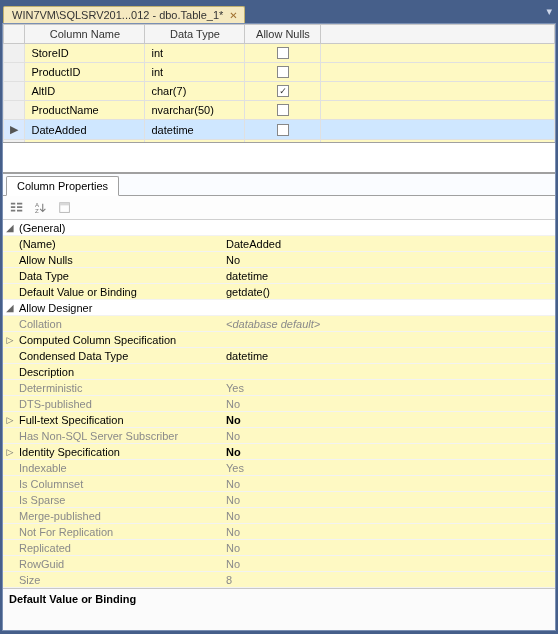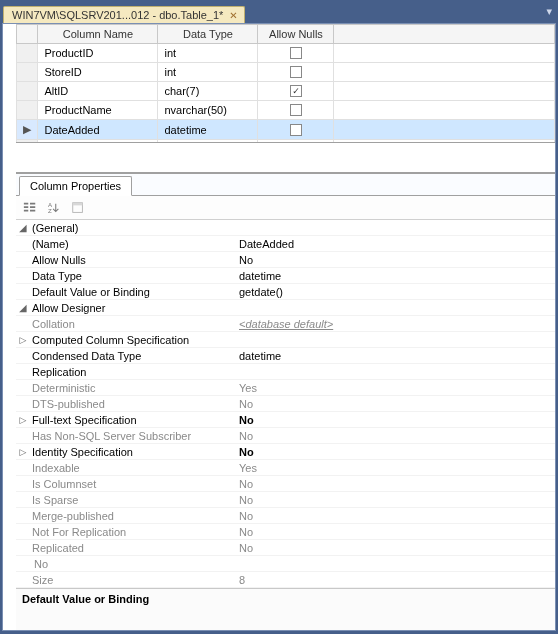--- a/index.html
+++ b/index.html
@@ -42,26 +42,25 @@
     cursor: pointer;
   }
   .pin {
     position: absolute;
     right: 6px;
     top: 5px;
     color: #cfd8ea;
     font-size: 11px;
   }
   .content {
-    background: #ffffff;
+    background: #fef9c3;
     border: 1px solid #7a8fb3;
     height: calc(100% - 22px);
     display: flex;
     flex-direction: column;
-    padding-left: 13px;
   }
   
   .grid-wrap {
     height: 190px;
     overflow: hidden;
     border-bottom: 1px solid #a0a0a0;
   }
   table.grid {
     border-collapse: collapse;
     width: 100%;
@@ -171,21 +170,21 @@
     color:#000;
   }
   .plabel.dim { color:#8a8a8a; }
   .plabel.bold { font-weight:normal; }
   .pvalue {
     flex:1;
     padding-left:4px;
     color:#000;
   }
   .pvalue.dim { color:#8a8a8a; }
-  .pvalue.italic { font-style:italic;text-decoration:underline; }
+  .pvalue.italic { font-style:italic; }
   .pvalue.bold { font-weight:bold; }
   .cat {
     font-weight:bold;
     background:#fff;
   }
   .desc {
     border-top:1px solid #c8c8c8;
     height: 42px;
     padding:4px 6px;
     font-weight:bold;
@@ -214,30 +213,30 @@
             <th class="rowhdr"></th>
             <th class="col-name">Column Name</th>
             <th class="col-type">Data Type</th>
             <th class="col-null">Allow Nulls</th>
             <th></th>
           </tr>
         </thead>
         <tbody id="grid-body">
             <tr>
               <td class="rowhdr"></td>
-              <td class="col-name">ProductID</td>
+              <td class="col-name">StoreID</td>
               <td class="col-type">int</td>
               <td class="col-null">
                 <div class="chk"></div>
               </td>
               <td></td>
             </tr>
             <tr>
               <td class="rowhdr"></td>
-              <td class="col-name">StoreID</td>
+              <td class="col-name">ProductID</td>
               <td class="col-type">int</td>
               <td class="col-null">
                 <div class="chk"></div>
               </td>
               <td></td>
             </tr>
             <tr>
               <td class="rowhdr"></td>
               <td class="col-name">AltID</td>
               <td class="col-type">char(7)</td>
@@ -349,21 +348,21 @@
             <span class="plabel">Computed Column Specification</span>
             <span class="pvalue"></span>
           </div>
         <div class="prow">
             <span class="pindent"></span>
             <span class="plabel">Condensed Data Type</span>
             <span class="pvalue">datetime</span>
           </div>
         <div class="prow">
             <span class="pindent"></span>
-            <span class="plabel">Replication</span>
+            <span class="plabel">Description</span>
             <span class="pvalue"></span>
           </div>
         <div class="prow">
             <span class="pindent"></span>
             <span class="plabel dim">Deterministic</span>
             <span class="pvalue dim">Yes</span>
           </div>
         <div class="prow">
             <span class="pindent"></span>
             <span class="plabel dim">DTS-published</span>
@@ -409,20 +408,21 @@
             <span class="plabel dim">Not For Replication</span>
             <span class="pvalue dim">No</span>
           </div>
         <div class="prow">
             <span class="pindent"></span>
             <span class="plabel dim">Replicated</span>
             <span class="pvalue dim">No</span>
           </div>
         <div class="prow">
             <span class="pindent"></span>
+            <span class="plabel dim">RowGuid</span>
             <span class="pvalue dim">No</span>
           </div>
         <div class="prow">
             <span class="pindent"></span>
             <span class="plabel dim">Size</span>
             <span class="pvalue dim">8</span>
           </div>
       </div>
 
       <div class="desc">

